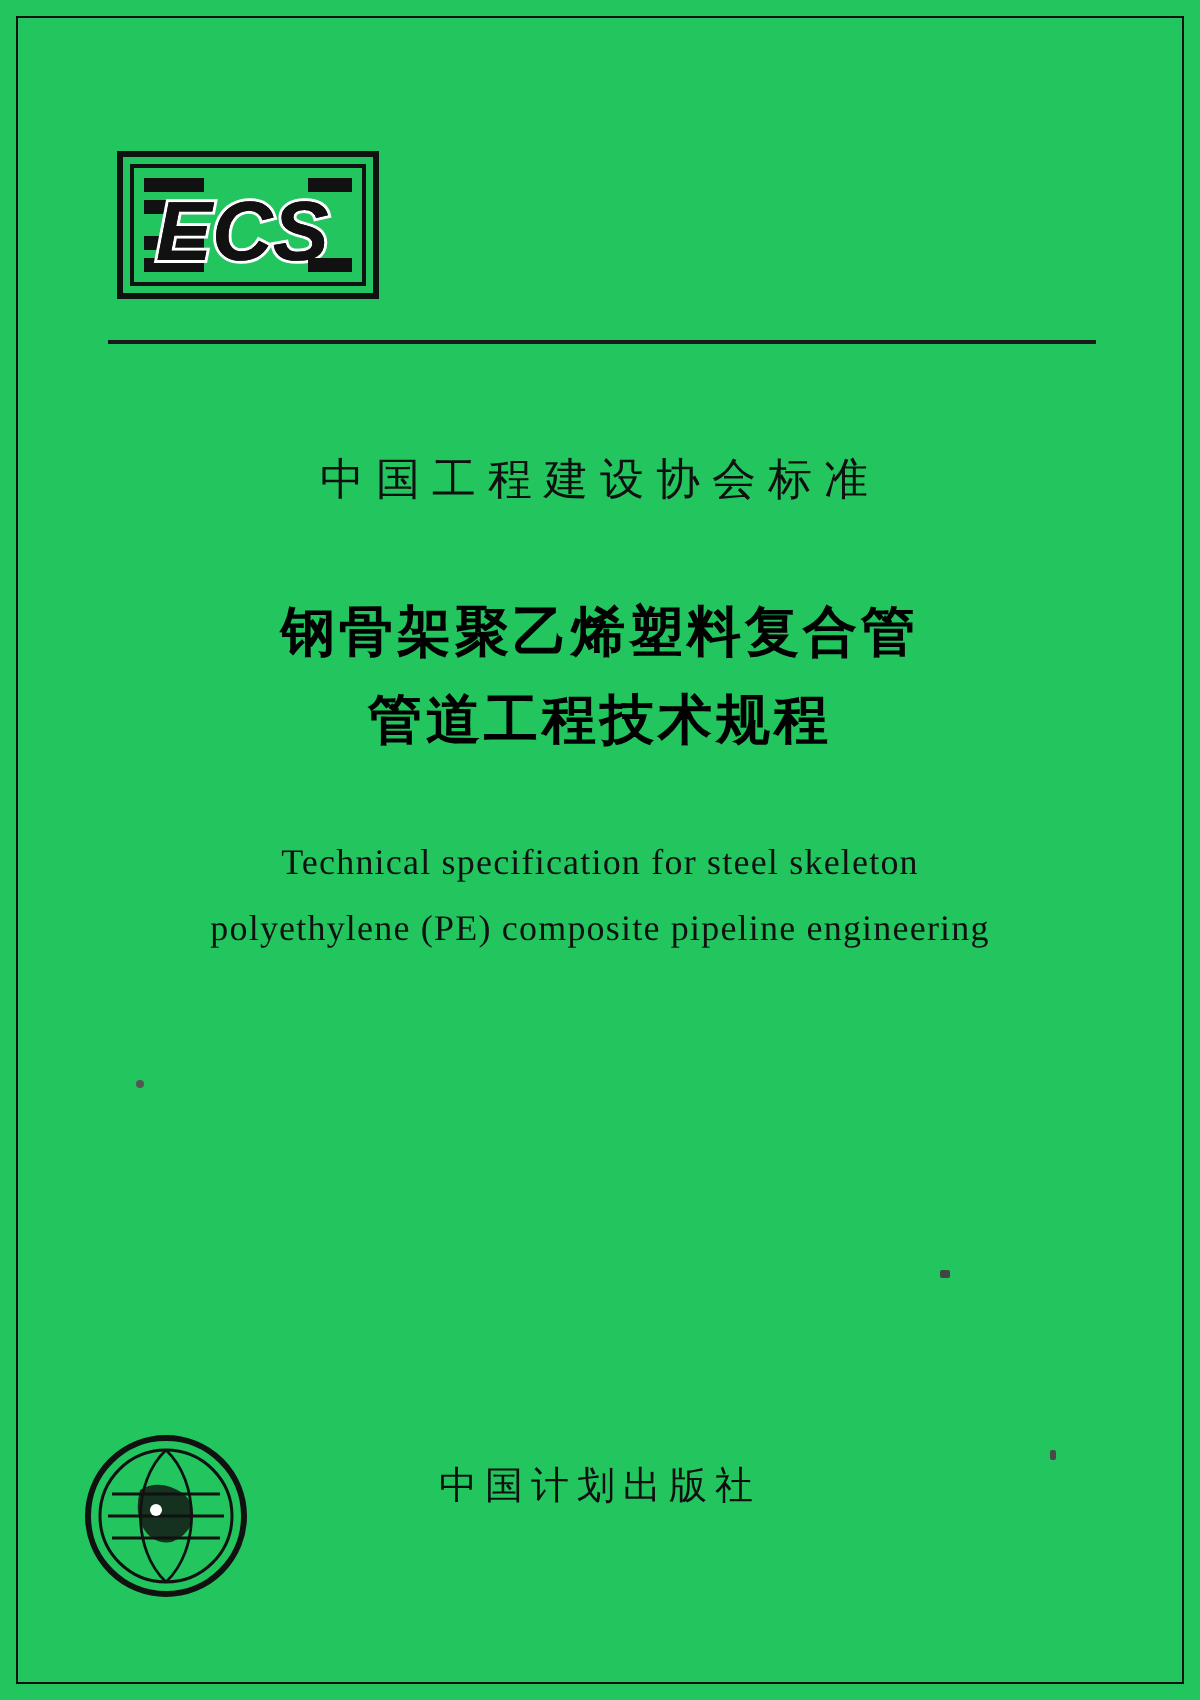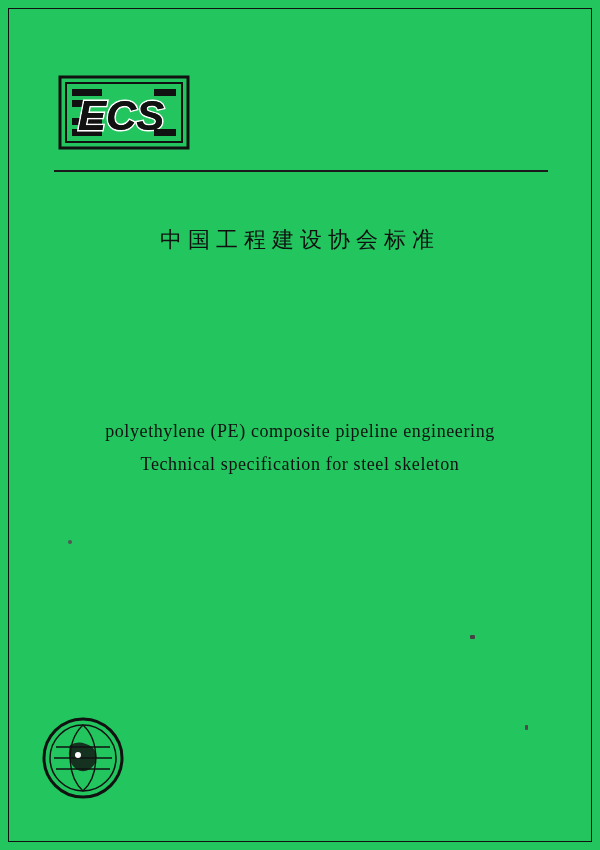--- a/index.html
+++ b/index.html
@@ -170,24 +170,28 @@
           <rect x="96" y="54" width="22" height="7" fill="#111"></rect>
         </svg>
       </div>
 
 
       <div class="rule"></div>
     </div>
 
     <div class="org-line">中国工程建设协会标准</div>
 
+    <div class="title-cn">
+      <div>钢骨架聚乙烯塑料复合管</div>
+      <div>管道工程技术规程</div>
+    </div>
 
     <div class="title-en">
+      <div>Technical specification for steel skeleton</div>
       <div>polyethylene (PE) composite pipeline engineering</div>
-      <div>Technical specification for steel skeleton</div>
     </div>
 
     <div class="speck s1"></div>
     <div class="speck s2"></div>
     <div class="speck s3"></div>
 
     <div class="pub-logo">
       <svg width="86" height="86" viewBox="0 0 86 86" xmlns="http://www.w3.org/2000/svg">
         <circle cx="43" cy="43" r="39" fill="none" stroke="#111" stroke-width="3"></circle>
         <circle cx="43" cy="43" r="33" fill="none" stroke="#111" stroke-width="1.5"></circle>
@@ -195,15 +199,16 @@
         <path d="M16 32 H70" stroke="#111" stroke-width="1.4" fill="none"></path>
         <path d="M14 43 H72" stroke="#111" stroke-width="1.4" fill="none"></path>
         <path d="M16 54 H70" stroke="#111" stroke-width="1.4" fill="none"></path>
         <path d="M43 10 C26 26 26 60 43 76" stroke="#111" stroke-width="1.4" fill="none"></path>
         <path d="M43 10 C60 26 60 60 43 76" stroke="#111" stroke-width="1.4" fill="none"></path>
         <path d="M30 30 q10 -6 22 2 q8 8 2 18 q-8 10 -18 4 q-10 -8 -6 -24 z" fill="#111" opacity="0.82"></path>
         <circle cx="38" cy="40" r="3" fill="#fff"></circle>
       </svg>
     </div>
 
+    <div class="publisher">中国计划出版社</div>
 
   </div>
 </div>
 
 </body></html>

